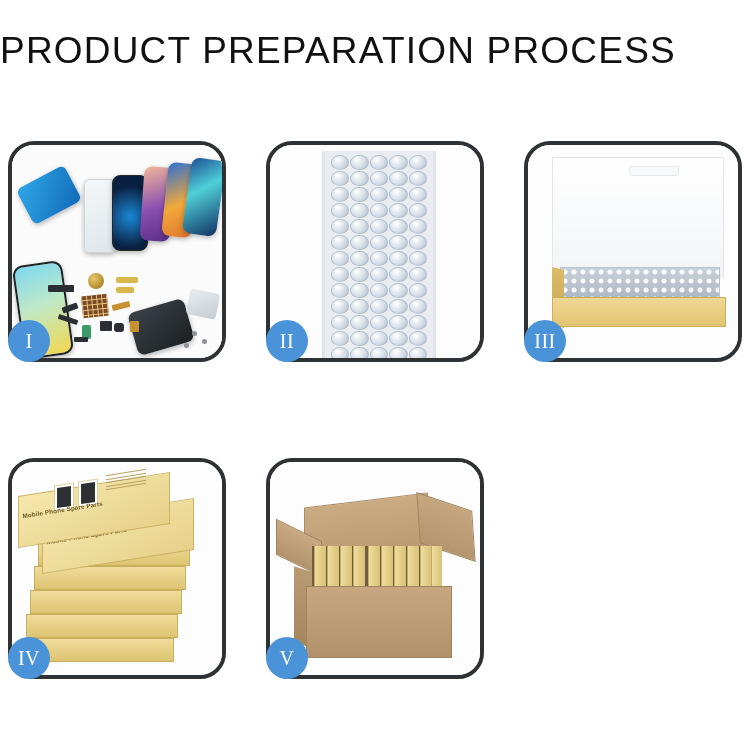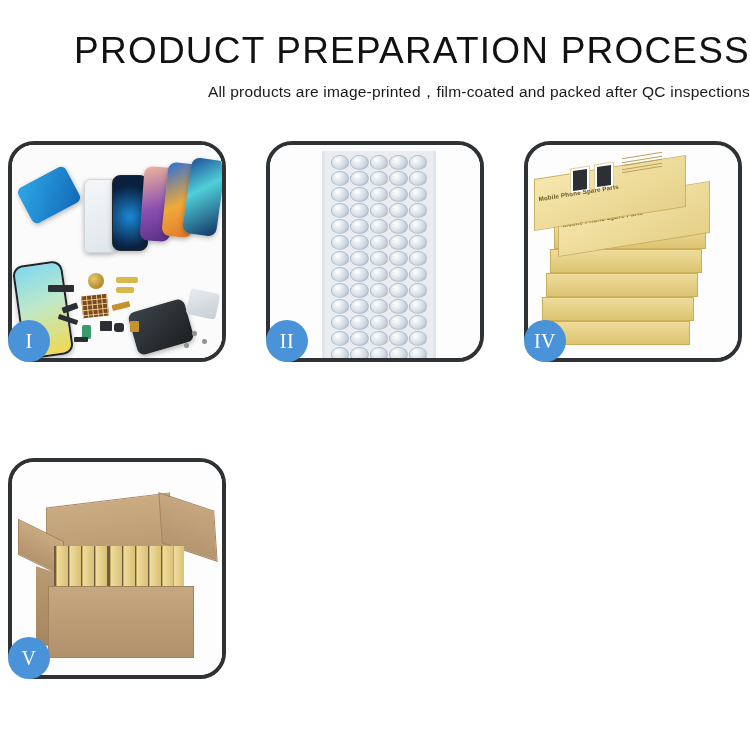--- a/index.html
+++ b/index.html
@@ -10,21 +10,21 @@
   body {
     width: 750px;
     height: 750px;
     font-family: "Liberation Sans", sans-serif;
     overflow: hidden;
     position: relative;
   }
 
   
   .header {
-    text-align: right;
+    text-align: left;
     padding-top: 32px;
   }
   .title {
     font-size: 37px;
     font-weight: 500;
     letter-spacing: 1.2px;
     color: #111111;
     line-height: 1.05;
     white-space: nowrap;
     font-family: "Liberation Sans", sans-serif;
@@ -297,21 +297,20 @@
   }
   .c6-seam {
     position:absolute; background: rgba(120,98,70,0.35);
   }
 </style>
 </head>
 <body>
 
 <div class="header">
   <div class="title">PRODUCT PREPARATION PROCESS</div>
-  <div class="subtitle">All products are image-printed，film-coated and packed after QC inspections</div>
 </div>
 
 <div class="grid">
 
   <div class="panel">
     <div class="panel-inner">
       <div class="scene">
         <div class="p1-bg"></div>
         <div class="phone ph-a"></div>
         <div class="phone ph-b"></div>
@@ -413,20 +412,33 @@
               <div class="bub"></div>
               <div class="bub"></div>
               <div class="bub"></div>
           </div>
         </div>
       </div>
     </div>
     <div class="badge">II</div>
   </div>
 
+  <div class="panel">
+    <div class="panel-inner">
+      <div class="scene">
+        <div class="p3-lid">
+          <div class="p3-lid-tab"></div>
+        </div>
+        <div class="p3-wrap"></div>
+        <div class="p3-side"></div>
+        <div class="p3-front"></div>
+      </div>
+    </div>
+    <div class="badge">III</div>
+  </div>
 
   <div class="panel">
     <div class="panel-inner">
       <div class="scene stack">
         <div class="sbox" style="left:10px; top:176px;"></div>
         <div class="sbox" style="left:14px; top:152px;"></div>
         <div class="sbox" style="left:18px; top:128px;"></div>
         <div class="sbox" style="left:22px; top:104px;"></div>
         <div class="sbox" style="left:26px; top:80px;"></div>
 

